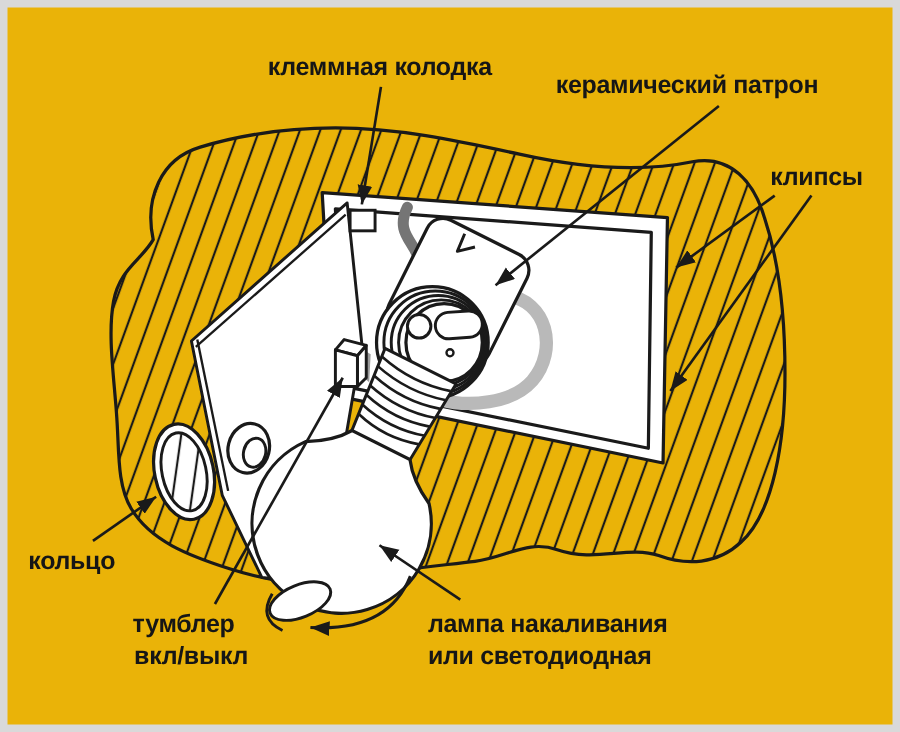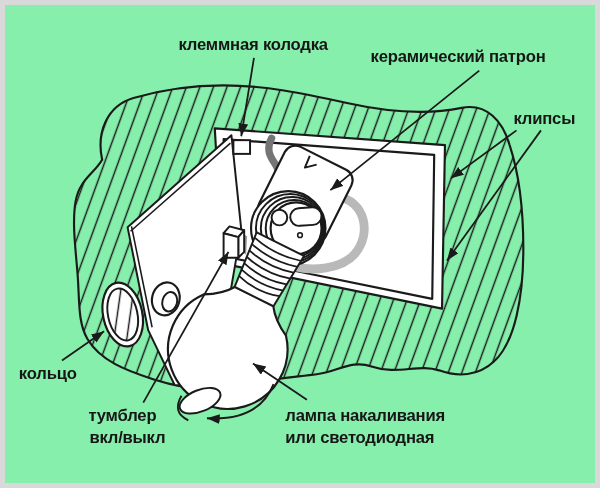--- a/index.html
+++ b/index.html
@@ -1,20 +1,20 @@
 <!DOCTYPE html>
 <html><head>
 <meta charset="utf-8">
 <style>
   html,body{margin:0;padding:0;background:#f4f4f4;}
   .canvas{
     position:relative;
     width:600px;height:488px;
     box-sizing:border-box;
-    background:#86efac;
+    background:#eab308;
     border:5px solid #d9d9d9;
     overflow:hidden;
     font-family:"Liberation Sans", sans-serif;
   }
   .canvas svg{position:absolute;left:0;top:0;width:100%;height:100%;}
   .lbl{
     font-family:"Liberation Sans", sans-serif;
     font-size:17px;
     font-weight:600;
     fill:#161616;

